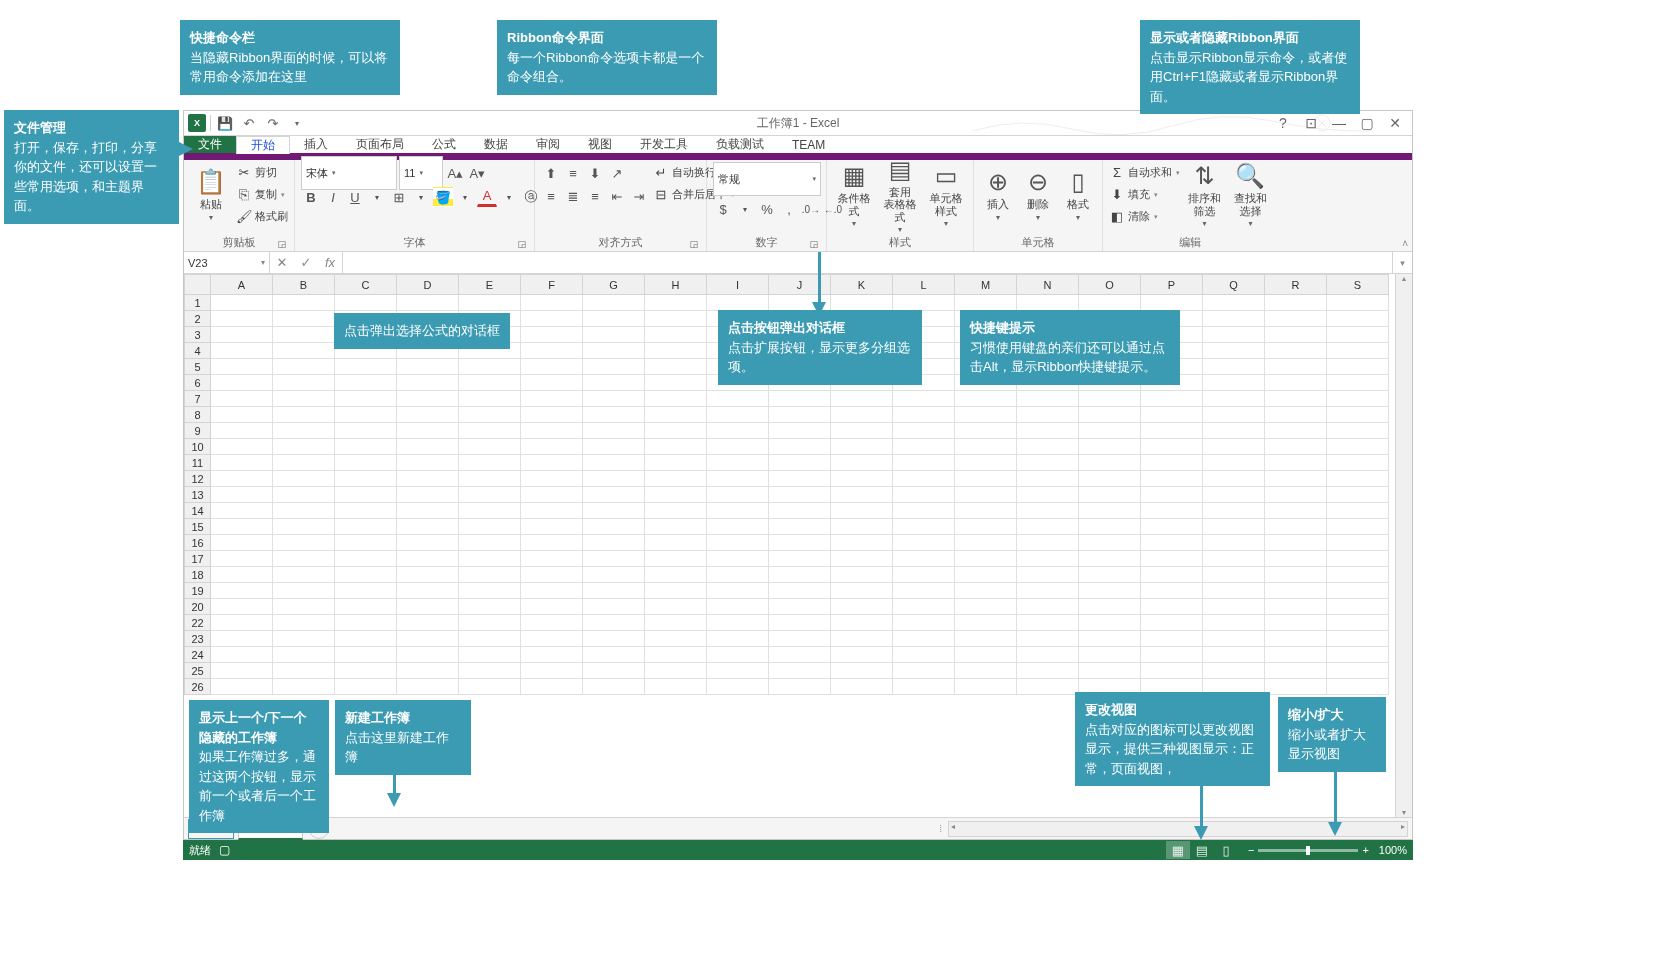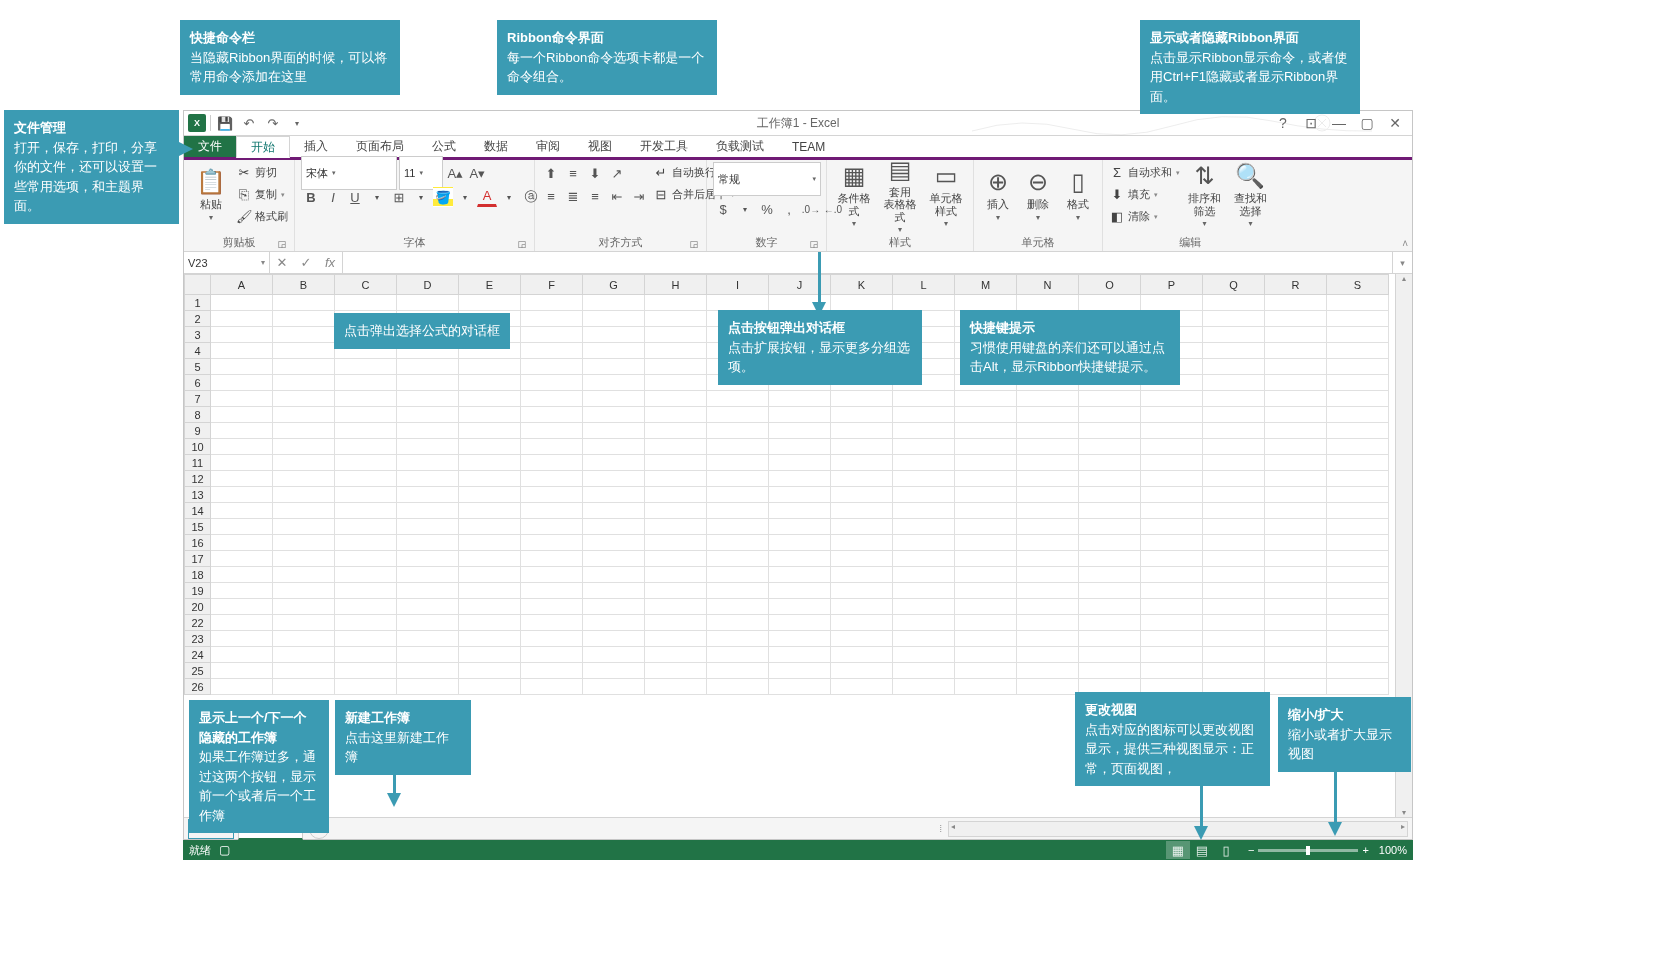--- a/index.html
+++ b/index.html
@@ -18,24 +18,24 @@
 .titlebar { height:25px; background:#fff; display:flex; align-items:center; border-bottom:1px solid #d4d4d4; position:relative; }
 .titlebar .qat { display:flex; align-items:center; gap:4px; padding:0 4px; }
 .titlebar .qat-item { width:20px; height:20px; display:flex; align-items:center; justify-content:center; cursor:pointer; color:#666; font-size:13px; }
 .titlebar .excel-logo { width:18px; height:18px; background:#217346; color:#fff; font-size:9px; font-weight:bold; display:flex; align-items:center; justify-content:center; border-radius:2px; }
 .titlebar .qat-sep { width:1px; height:16px; background:#ccc; }
 .titlebar .title { position:absolute; left:0; right:0; text-align:center; color:#666; font-size:12px; pointer-events:none; }
 .titlebar .winbtns { margin-left:auto; display:flex; gap:2px; padding-right:4px; z-index:2; }
 .titlebar .winbtn { width:26px; height:20px; display:flex; align-items:center; justify-content:center; color:#666; cursor:pointer; font-size:14px; }
 
 
-.ribbon-tabs { height:24px; display:flex; align-items:stretch; background:#fff; border-bottom:3px solid #701a75; }
+.ribbon-tabs { height:24px; display:flex; align-items:stretch; background:#fff; border-bottom:7px solid #701a75; }
 .ribbon-tab { padding:0 14px; display:flex; align-items:center; font-size:12px; color:#444; cursor:pointer; }
 .ribbon-tab.file { background:#217346; color:#fff; }
-.ribbon-tab.active { border:1px solid #d4d4d4; border-bottom:1px solid #fff; margin-bottom:-1px; background:#fff; color:#0f766e; }
+.ribbon-tab.active { border:1px solid #d4d4d4; border-bottom:1px solid #fff; margin-bottom:-1px; background:#fff; color:#1d4ed8; }
 
 
 .ribbon { height:92px; background:#f5f5f5; border-bottom:1px solid #d4d4d4; display:flex; position:relative; }
 .rgroup { border-right:1px solid #e0e0e0; display:flex; flex-direction:column; padding:2px 6px 0 6px; }
 .rgroup-content { flex:1; display:flex; align-items:flex-start; gap:4px; }
 .rgroup-label { height:16px; text-align:center; font-size:11px; color:#666; position:relative; }
 .rgroup-label .launcher { position:absolute; right:0; bottom:1px; width:12px; height:12px; font-size:9px; color:#666; cursor:pointer; display:flex; align-items:center; justify-content:center; }
 
 .btn-big { display:flex; flex-direction:column; align-items:center; justify-content:center; width:42px; height:66px; cursor:pointer; font-size:11px; color:#444; gap:2px; }
 .btn-big .ico { font-size:24px; color:#555; }
@@ -146,21 +146,21 @@
 </div>
 <div class="arrow-down" style="left:393px; top:743px; height:55px; border:none; width:3px; background:#3b9bb3;"></div>
 <div class="arrow-down" style="left:387px; top:793px;"></div>
 
 <div class="callout" style="left:1075px; top:692px; width:195px;">
   <span class="t">更改视图</span><span>点击对应的图标可以更改视图显示，提供三种视图显示：正常，页面视图，</span>
 </div>
 <div class="arrow-down" style="left:1200px; top:750px; height:80px; border:none; width:3px; background:#3b9bb3;"></div>
 <div class="arrow-down" style="left:1194px; top:826px;"></div>
 
-<div class="callout" style="left:1278px; top:697px; width:133px;">
+<div class="callout" style="left:1278px; top:697px; width:108px;">
   <span class="t">缩小/扩大</span><span>缩小或者扩大显示视图</span>
 </div>
 <div class="arrow-down" style="left:1334px; top:740px; height:86px; border:none; width:3px; background:#3b9bb3;"></div>
 <div class="arrow-down" style="left:1328px; top:822px;"></div>
 
 <div class="excel">
 
   <div class="titlebar">
     <div class="qat">
       <div class="excel-logo">X</div>

